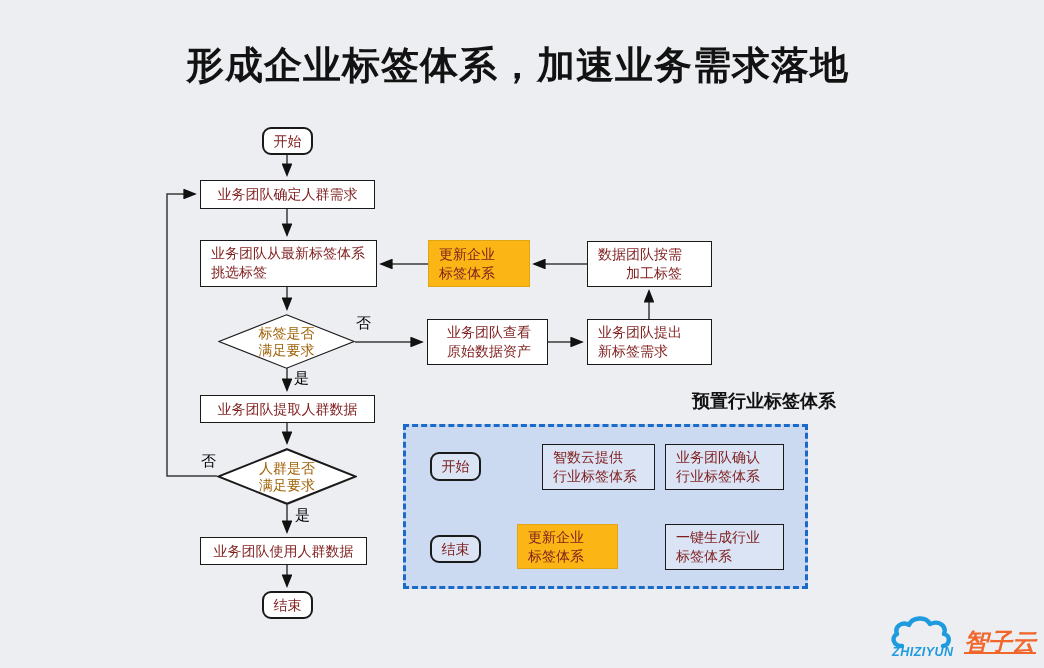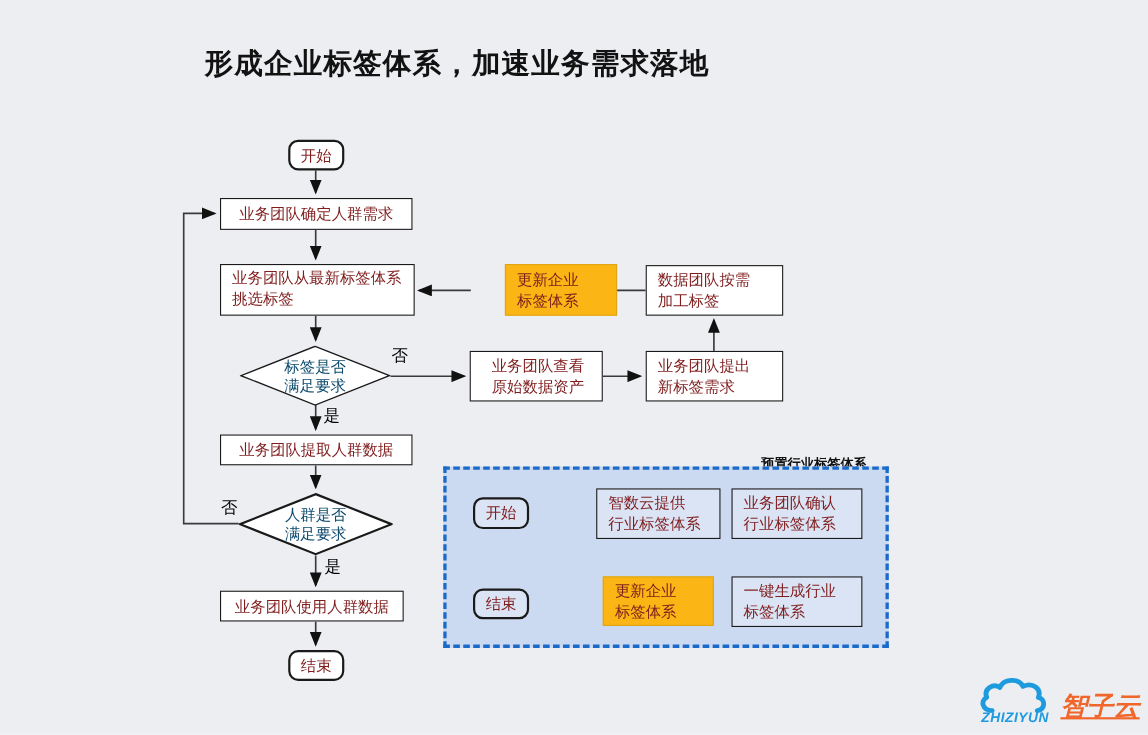--- a/index.html
+++ b/index.html
@@ -4,37 +4,37 @@
 <style>
   :root{
     --background:#EDEEF2; --node_fill:#FFFFFF; --line:#3a3a3a;
     --highlight_fill:#FBB616; --highlight_border:#DFA512;
     --region_fill:#CCDAF1; --region_border:#1B6AC9; --region_node_fill:#DAE4F5;
     --logo_blue:#1E9BDE; --logo_orange:#F0662B;
   }
   html,body{margin:0;padding:0;}
   body{font-family:"Liberation Sans","DejaVu Sans",sans-serif;}
   .stage{position:relative;width:1044px;height:668px;background:var(--background);overflow:hidden;}
-  .title{position:absolute;left:186px;top:40px;font-size:26px;font-weight:bold;color:#121212;letter-spacing:1px;white-space:nowrap;}
+  .title{position:absolute;left:186px;top:40px;font-size:38px;font-weight:bold;color:#121212;letter-spacing:1px;white-space:nowrap;}
   .lines{position:absolute;left:0;top:0;width:1044px;height:668px;pointer-events:none;}
   .node{position:absolute;box-sizing:border-box;background:var(--node_fill);border:1px solid #1a1a1a;
         display:flex;align-items:center;justify-content:center;text-align:center;
         font-size:14px;line-height:19px;color:#7f1d1d;white-space:pre-line;}
   .node.align-left{justify-content:flex-start;text-align:left;padding-left:10px;}
   .terminator{border-width:2px;border-radius:9px;}
-  .highlight{background:var(--highlight_fill);border:1px solid var(--highlight_border);margin-left:31px;}
+  .highlight{background:var(--highlight_fill);border:1px solid var(--highlight_border);}
   .region-node{background:var(--region_node_fill);}
   .diamond{position:absolute;display:flex;align-items:center;justify-content:center;text-align:center;
-           font-size:14px;line-height:17px;color:#0c4a6e;white-space:pre-line;}
+           font-size:14px;line-height:17px;color:#a16207;white-space:pre-line;}
   .diamond svg{position:absolute;left:0;top:0;}
   .diamond span{position:relative;}
   .branch-label{position:absolute;font-size:15px;color:#000;}
   .region{position:absolute;left:403px;top:424px;width:405px;height:165px;box-sizing:border-box;
           background:var(--region_fill);border:3px dashed var(--region_border);}
-  .region-label{position:absolute;left:692px;top:389px;font-size:12px;font-weight:bold;color:#111;margin-top:24px;}
+  .region-label{position:absolute;left:692px;top:389px;font-size:18px;font-weight:bold;color:#111;}
   .logo{position:absolute;left:888px;top:616px;width:150px;height:46px;}
   .logo-cn{position:absolute;left:964px;top:626px;font-size:24px;font-weight:bold;font-style:italic;color:var(--logo_orange);white-space:nowrap;text-decoration:underline;}
 </style>
 </head>
 <body>
 
 <div class="stage">
 
   <div class="title">形成企业标签体系，加速业务需求落地</div>
 
@@ -91,21 +91,21 @@
 满足要求</span>
   </div>
   <div class="branch-label" style="left:201px;top:452px;">否</div>
   <div class="branch-label" style="left:295px;top:506px;">是</div>
 
   <div class="node" style="left:200px;top:537px;width:167px;height:28px;"><span>业务团队使用人群数据</span></div>
   <div class="node terminator" style="left:262px;top:591px;width:51px;height:28px;"><span>结束</span></div>
 
   <div class="node align-left highlight" style="left:428px;top:240px;width:102px;height:47px;"><span>更新企业
 标签体系</span></div>
-  <div class="node align-left" style="left:587px;top:241px;width:125px;height:46px;"><span>数据团队按需
+  <div class="node align-left" style="left:587px;top:241px;width:125px;height:46px;text-align:right;"><span>数据团队按需
 加工标签</span></div>
   <div class="node align-left" style="left:427px;top:319px;width:121px;height:46px;padding-left:19px;"><span>业务团队查看
 原始数据资产</span></div>
   <div class="node align-left" style="left:587px;top:319px;width:125px;height:46px;"><span>业务团队提出
 新标签需求</span></div>
 
   <div class="region-label">预置行业标签体系</div>
   <div class="region"></div>
 
   <div class="node terminator region-node" style="left:430px;top:452px;width:51px;height:29px;"><span>开始</span></div>

